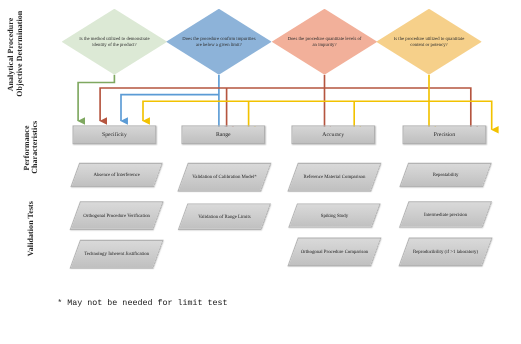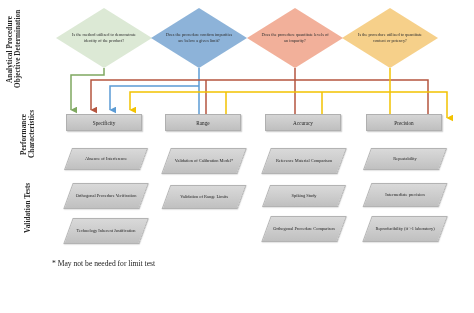--- a/index.html
+++ b/index.html
@@ -63,23 +63,23 @@
     display:flex;align-items:center;justify-content:center;
     text-align:center;
     font-size:4.4px;line-height:1.3;color:#232323;
     transform:skewX(-20deg);
     box-shadow:0.6px 0.6px 1.2px rgba(0,0,0,.2);
   }
   .vt>span{transform:skewX(20deg);display:block;width:112%;}
 
   
   #footnote{
-    position:absolute;left:52px;top:259px;
+    position:absolute;left:52px;top:272px;
     font-size:7.6px;color:#1a1a1a;
-    font-family:Liberation Serif, serif;
+    font-family:Liberation Mono, monospace;
   }
 
   
   #wires{position:absolute;left:0;top:0;width:474px;height:313px;pointer-events:none;}
 </style>
 </head>
 <body>
 
 <div id="stage">
 

